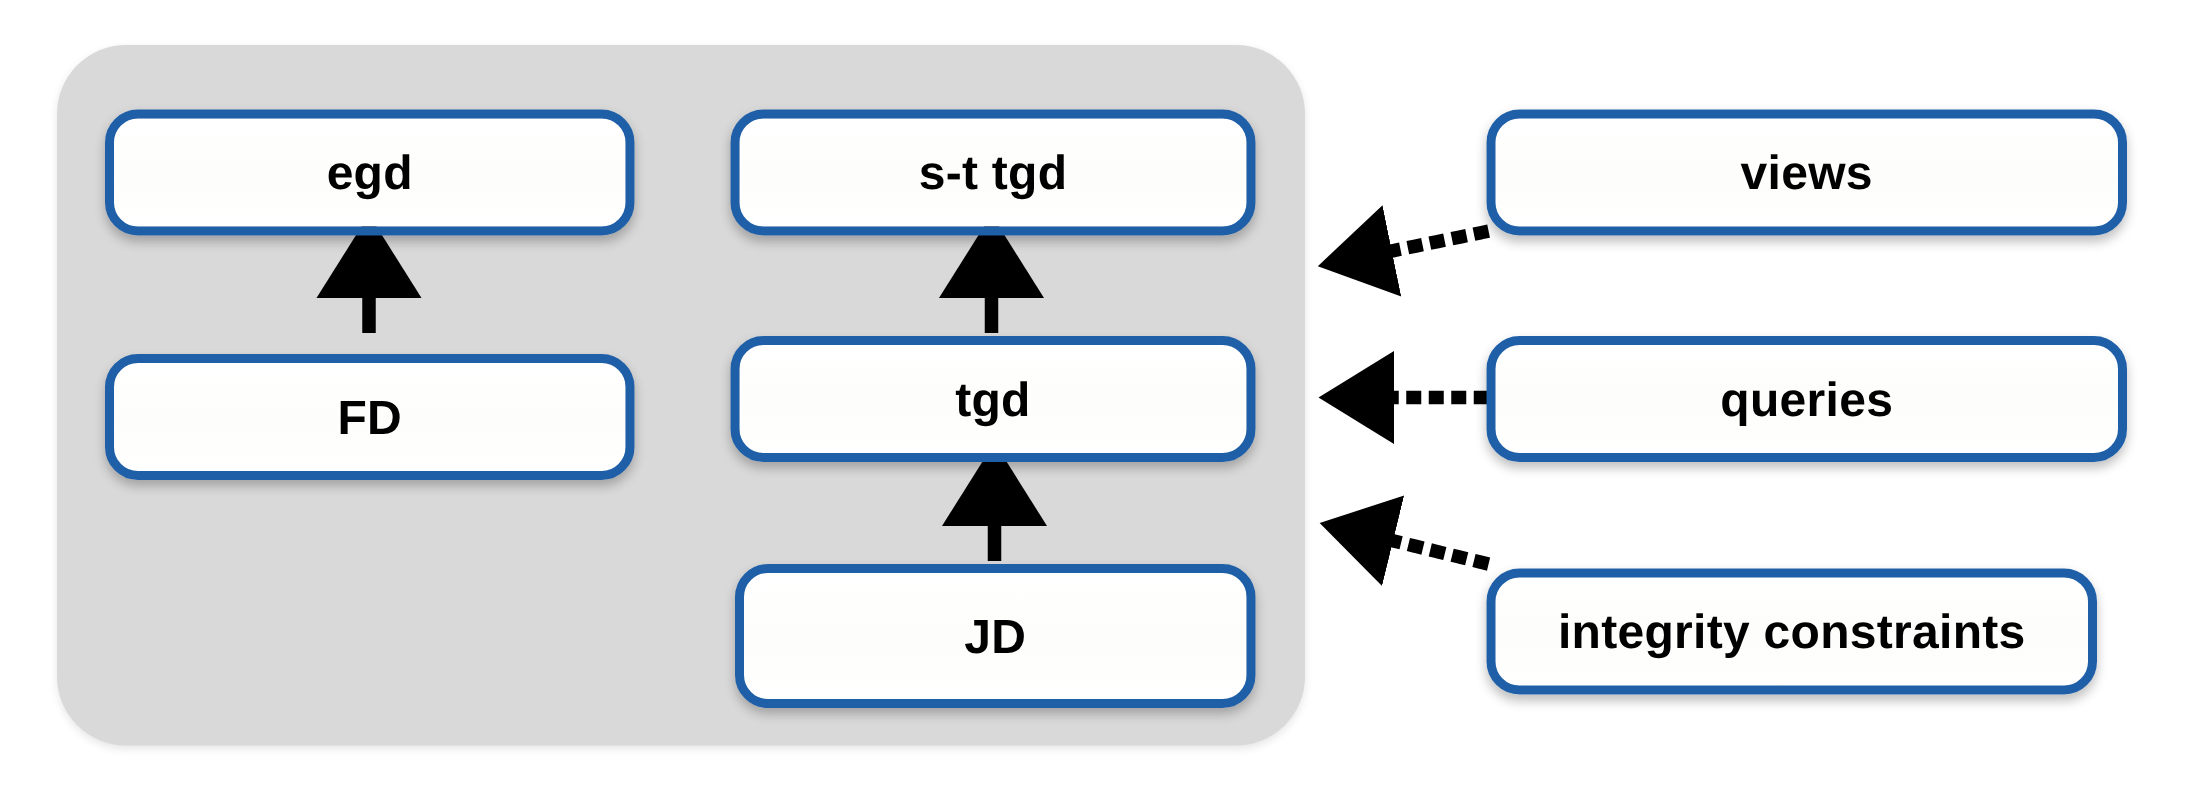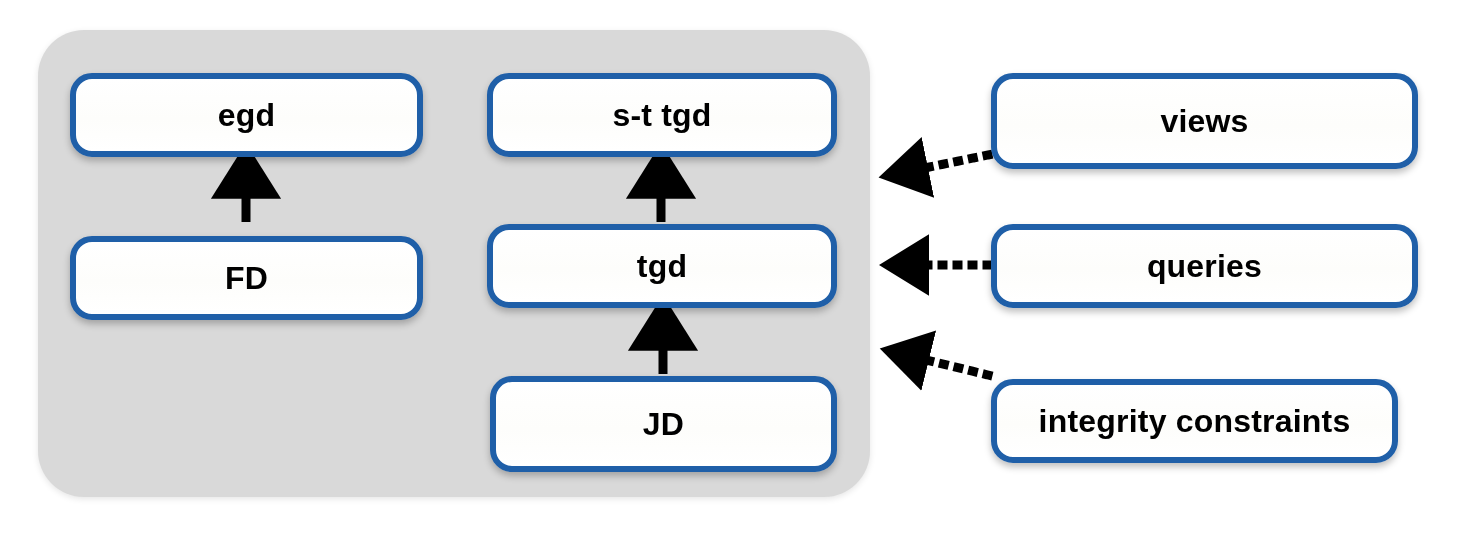--- a/index.html
+++ b/index.html
@@ -114,21 +114,21 @@
   </div>
 
   <div class="node" style="left:487px; top:224px; width:350px; height:84px;">
     <span class="node-label">tgd</span>
   </div>
 
   <div class="node" style="left:490px; top:376px; width:347px; height:96px;">
     <span class="node-label">JD</span>
   </div>
 
-  <div class="node" style="left:991px; top:73px; width:427px; height:96px;">
+  <div class="node" style="left:991px; top:73px; width:427px; height:84px;">
     <span class="node-label">views</span>
   </div>
 
   <div class="node" style="left:991px; top:224px; width:427px; height:84px;">
     <span class="node-label">queries</span>
   </div>
 
   <div class="node" style="left:991px; top:379px; width:407px; height:84px;">
     <span class="node-label">integrity constraints</span>
   </div>

